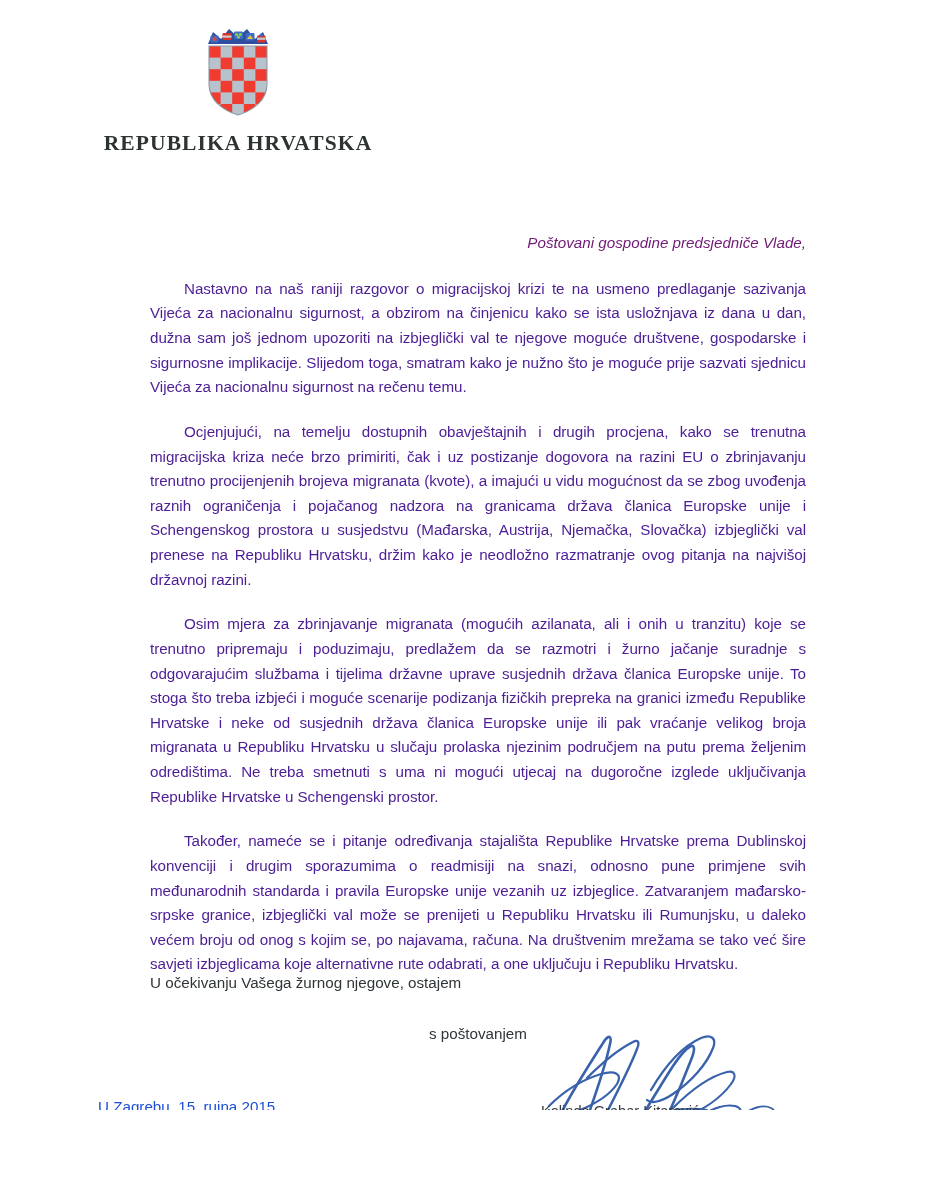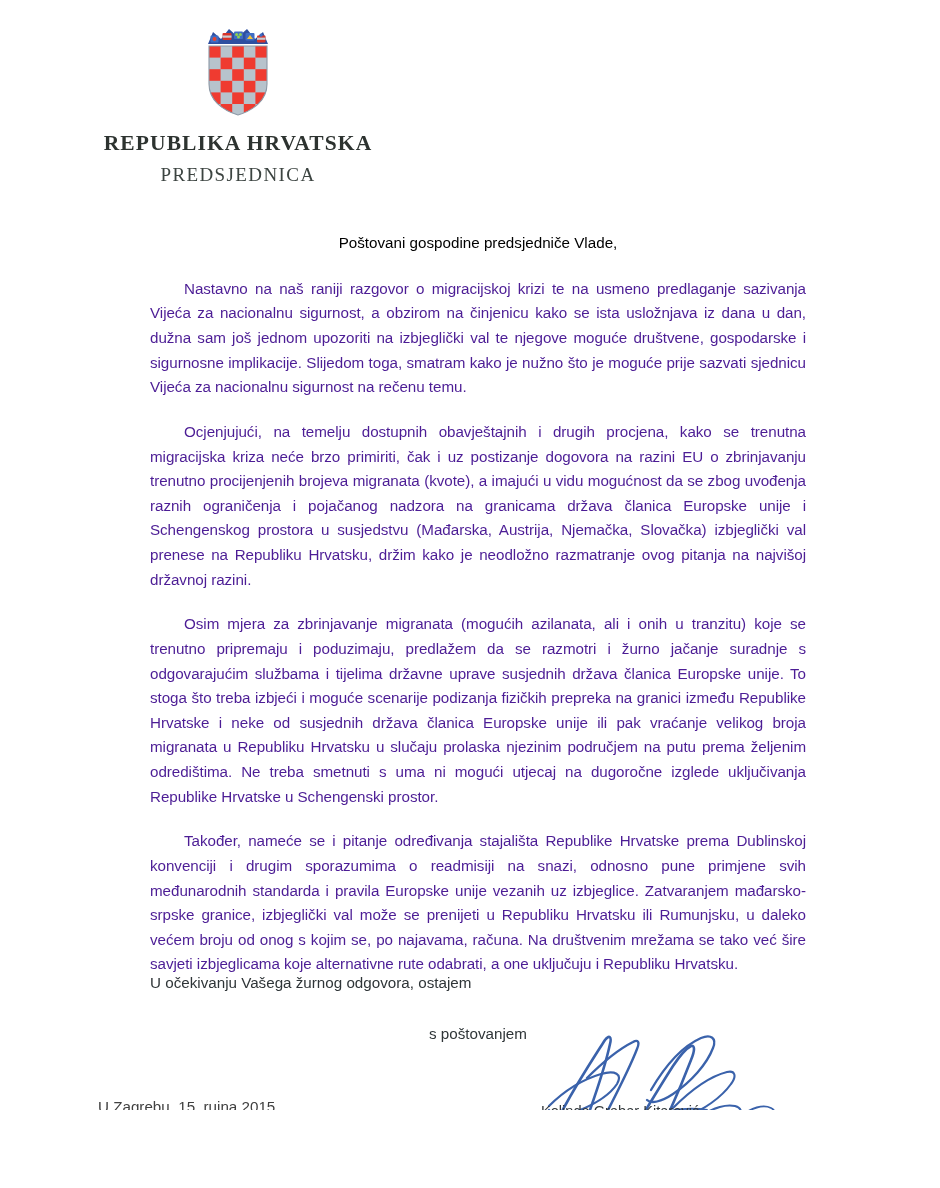--- a/index.html
+++ b/index.html
@@ -54,24 +54,25 @@
 
   
   .body-block {
     position: absolute;
     left: 150px;
     top: 232px;
     width: 656px;
   }
   .salutation {
     font-size: 15.2px;
-    color: #000000;
+    color: #701a75;
     line-height: 1.5;
     margin: 0 0 22px 0;
-    text-align: center;
+    text-align: right;
+    font-style: italic;
   }
   p.para {
     font-size: 15.2px;
     color: #4c1d95;
     line-height: 1.62;
     margin: 0 0 20px 0;
     text-align: justify;
     text-justify: inter-word;
     text-indent: 34px;
     letter-spacing: -0.05px;
@@ -91,21 +92,21 @@
     margin: 0 0 28px 0;
   }
   .closing-line:last-child { margin-bottom: 0; text-align: center; }
 
   
   .date-line {
     position: absolute;
     left: 98px;
     top: 1098px;
     font-size: 15.2px;
-    color: #404040;
+    color: #1d4ed8;
   }
 
   .signature-zone {
     position: absolute;
     left: 505px;
     top: 1030px;
     width: 320px;
     height: 150px;
   }
   .sig-ink {
@@ -180,34 +181,33 @@
           <rect x="56.4" y="70.4" width="11.6" height="11.6" fill="#ef3b30"></rect>
 
           <rect x="21.6" y="82" width="11.6" height="12" fill="#ef3b30"></rect>
           <rect x="44.8" y="82" width="11.6" height="12" fill="#ef3b30"></rect>
         </g>
         <path d="M10 24 H68 V62 C68 78 55 88 39 93 C23 88 10 78 10 62 Z" fill="none" stroke="#8d99a6" stroke-width="1.1"></path>
       </svg>
     </div>
 
     <div class="lh-title">REPUBLIKA HRVATSKA</div>
-    <div class="lh-sub">PREDSJEDNICA</div>
   </div>
 
   <div class="body-block">
     <div class="salutation">Poštovani gospodine predsjedniče Vlade,</div>
 
     <p class="para">Nastavno na naš raniji razgovor o migracijskoj krizi te na usmeno predlaganje sazivanja Vijeća za nacionalnu sigurnost, a obzirom na činjenicu kako se ista usložnjava iz dana u dan, dužna sam još jednom upozoriti na izbjeglički val te njegove moguće društvene, gospodarske i sigurnosne implikacije. Slijedom toga, smatram kako je nužno što je moguće prije sazvati sjednicu Vijeća za nacionalnu sigurnost na rečenu temu.</p>
     <p class="para">Ocjenjujući, na temelju dostupnih obavještajnih i drugih procjena, kako se trenutna migracijska kriza neće brzo primiriti, čak i uz postizanje dogovora na razini EU o zbrinjavanju trenutno procijenjenih brojeva migranata (kvote), a imajući u vidu mogućnost da se zbog uvođenja raznih ograničenja i pojačanog nadzora na granicama država članica Europske unije i Schengenskog prostora u susjedstvu (Mađarska, Austrija, Njemačka, Slovačka) izbjeglički val prenese na Republiku Hrvatsku, držim kako je neodložno razmatranje ovog pitanja na najvišoj državnoj razini.</p>
     <p class="para">Osim mjera za zbrinjavanje migranata (mogućih azilanata, ali i onih u tranzitu) koje se trenutno pripremaju i poduzimaju, predlažem da se razmotri i žurno jačanje suradnje s odgovarajućim službama i tijelima državne uprave susjednih država članica Europske unije. To stoga što treba izbjeći i moguće scenarije podizanja fizičkih prepreka na granici između Republike Hrvatske i neke od susjednih država članica Europske unije ili pak vraćanje velikog broja migranata u Republiku Hrvatsku u slučaju prolaska njezinim područjem na putu prema željenim odredištima. Ne treba smetnuti s uma ni mogući utjecaj na dugoročne izglede uključivanja Republike Hrvatske u Schengenski prostor.</p>
     <p class="para">Također, nameće se i pitanje određivanja stajališta Republike Hrvatske prema Dublinskoj konvenciji i drugim sporazumima o readmisiji na snazi, odnosno pune primjene svih međunarodnih standarda i pravila Europske unije vezanih uz izbjeglice. Zatvaranjem mađarsko-srpske granice, izbjeglički val može se prenijeti u Republiku Hrvatsku ili Rumunjsku, u daleko većem broju od onog s kojim se, po najavama, računa. Na društvenim mrežama se tako već šire savjeti izbjeglicama koje alternativne rute odabrati, a one uključuju i Republiku Hrvatsku.</p>
   </div>
 
   <div class="closing-block">
-    <div class="closing-line">U očekivanju Vašega žurnog odgovora, ostajem</div>
+    <div class="closing-line">U očekivanju Vašega žurnog njegove, ostajem</div>
     <div class="closing-line">s poštovanjem</div>
   </div>
 
   <div class="date-line">U Zagrebu, 15. rujna 2015.</div>
 
   <div class="signature-zone">
     <svg class="sig-ink" viewBox="0 0 320 150" aria-hidden="true">
       <g fill="none" stroke="#3a62ab" stroke-linecap="round" stroke-linejoin="round">
         <path d="M50 95 C66 62 86 32 100 10 C104 5 107 6 105 14 C99 42 86 78 74 110
                  C69 122 64 130 60 134" stroke-width="2.6"></path>

